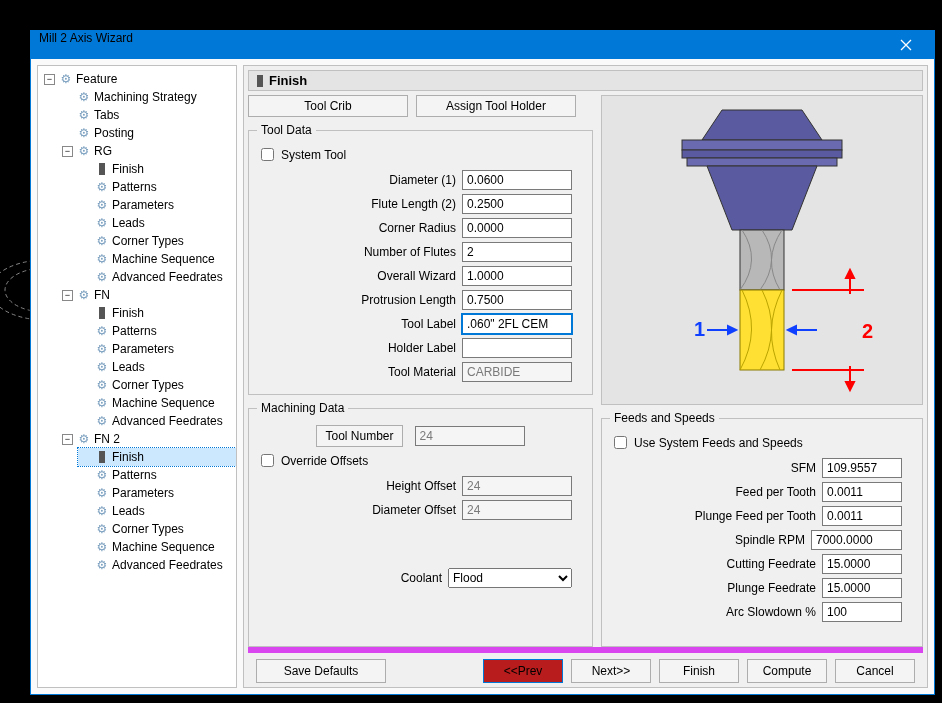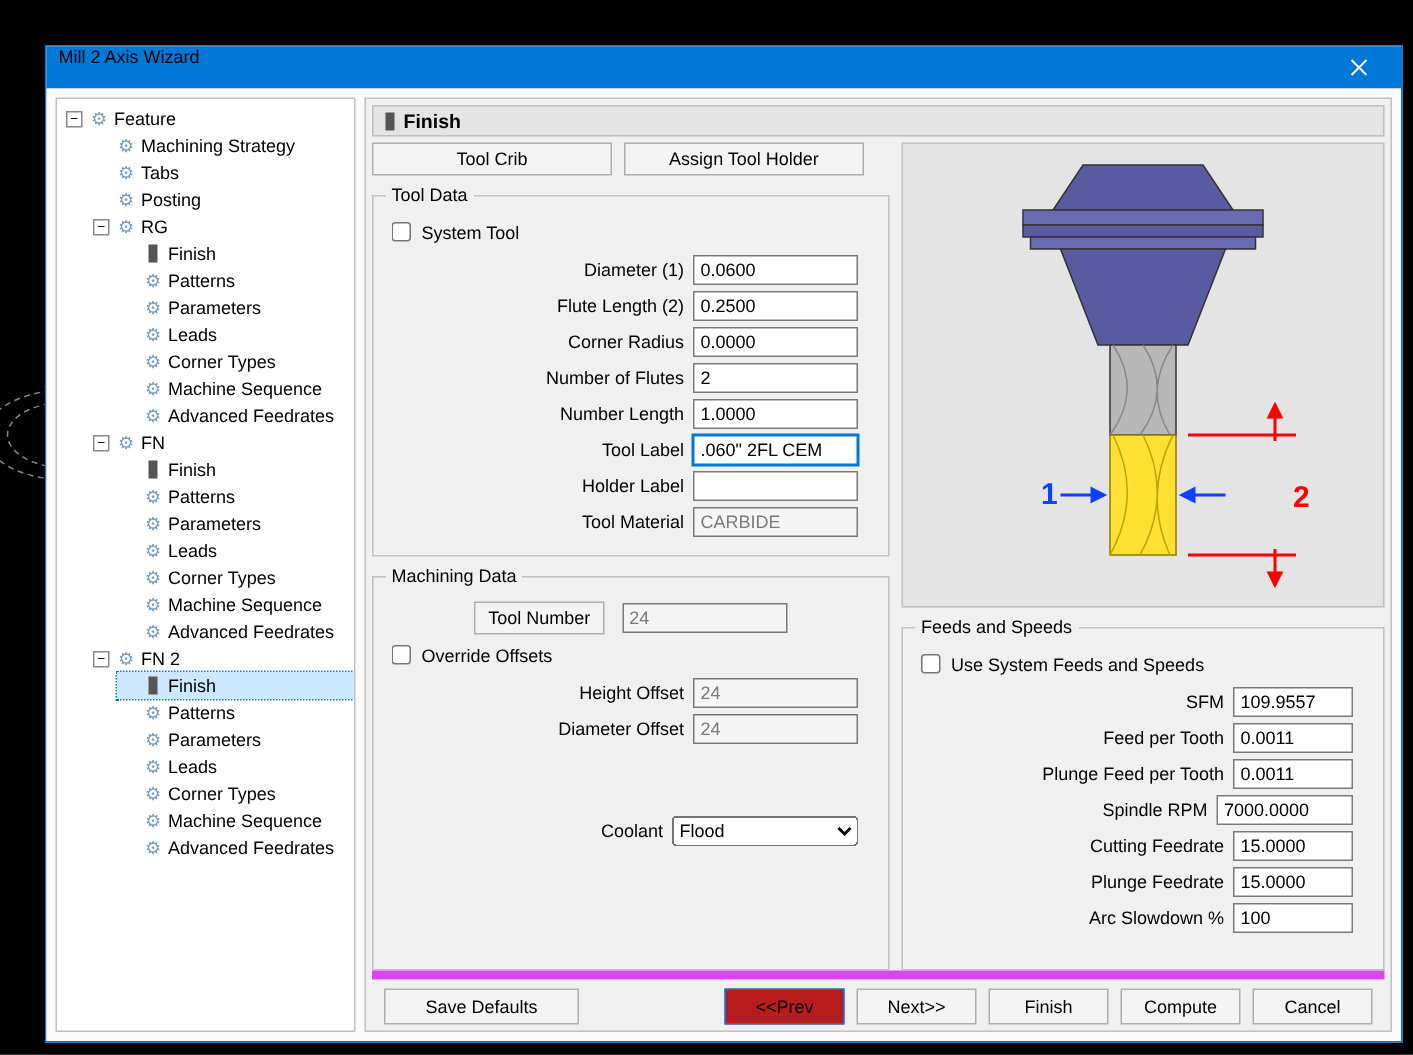--- a/index.html
+++ b/index.html
@@ -436,22 +436,26 @@
               </div>
             <div class="field-row">
                 <label>Corner Radius</label>
                 <input type="text" value="0.0000" style="">
               </div>
             <div class="field-row">
                 <label>Number of Flutes</label>
                 <input type="text" value="2" style="">
               </div>
             <div class="field-row">
-                <label>Number Length</label>
+                <label>Overall Wizard</label>
                 <input type="text" value="1.0000" style="">
+              </div>
+            <div class="field-row">
+                <label>Protrusion Length</label>
+                <input type="text" value="0.7500" style="">
               </div>
             <div class="field-row">
                 <label>Tool Label</label>
                 <input type="text" class="focused" value=".060&quot; 2FL CEM" style="">
               </div>
             <div class="field-row">
                 <label>Holder Label</label>
                 <input type="text" value="" style="">
               </div>
             <div class="field-row">

